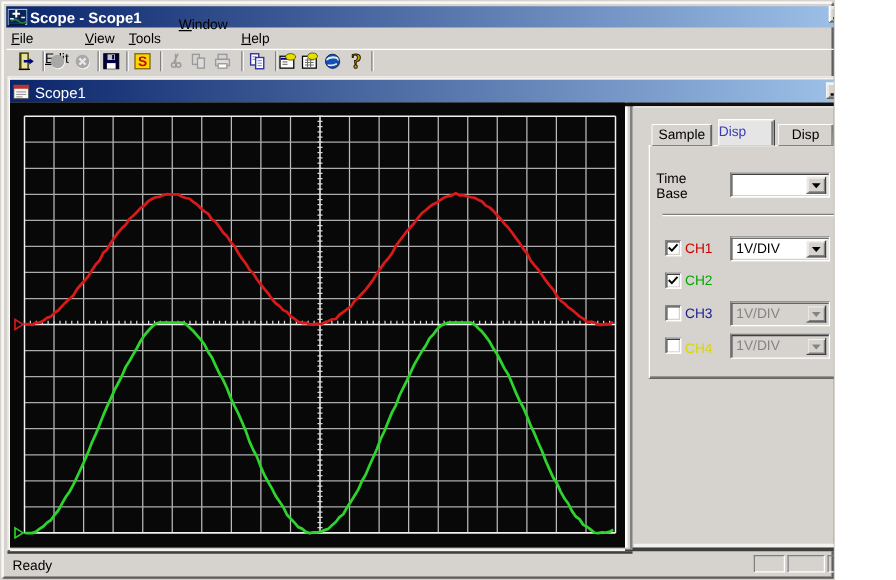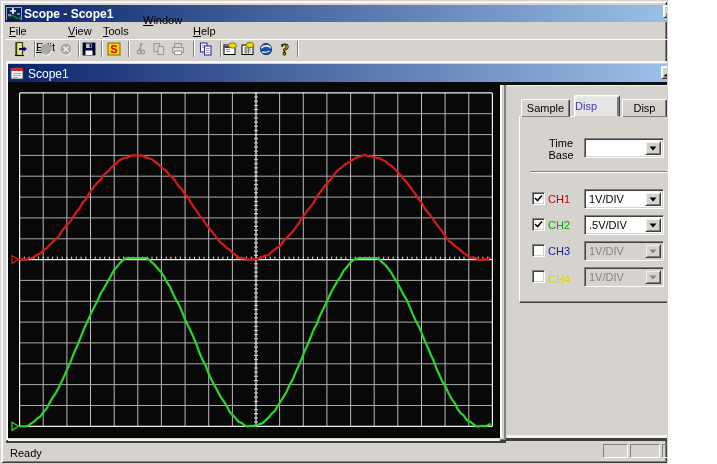--- a/index.html
+++ b/index.html
@@ -152,21 +152,21 @@
 <path d="M4.0 340.3 L10.5 344.3 L4.0 348.3 Z" fill="none" stroke="#2cd42c" stroke-width="1.3"></path>
 </svg>
 </div>
 <div style="position:absolute;left:499px;top:81px;width:2px;height:356px;background:#fff"></div>
 <div style="position:absolute;left:503px;top:81px;width:2px;height:357px;background:#808080"></div>
 
 <div style="position:absolute;left:518px;top:115px;width:161px;height:187px;background:#d6d3ce;border:1px solid;border-color:#fff #404040 #404040 #fff;box-shadow:inset -1px -1px 0 #808080"></div>
 <div style="position:absolute;left:520px;top:98px;width:49px;height:18px;background:#d6d3ce;border:1px solid;border-color:#fff #404040 #808080 #fff;box-shadow:inset -1px 0 0 #808080;border-radius:2px 2px 0 0;text-align:center;font-size:11px;line-height:17px;color:#000;z-index:2">Sample</div>
 <div style="position:absolute;left:573px;top:94px;width:46px;height:22px;background:#e5e5e5;border:1px solid;border-color:#fff #404040 #d6d3ce #fff;box-shadow:inset 1px 1px 0 #f0eee8, inset -2px 0 0 #808080;border-radius:2px 2px 0 0;text-align:left;font-size:11px;line-height:20px;color:#3c3cb4;z-index:3">Disp</div>
 <div style="position:absolute;left:621px;top:98px;width:45px;height:18px;background:#d6d3ce;border:1px solid;border-color:#fff #404040 #808080 #fff;box-shadow:inset -1px 0 0 #808080;border-radius:2px 2px 0 0;text-align:center;font-size:11px;line-height:17px;color:#000;z-index:2">Disp</div>
-<div style="position:absolute;left:542px;top:137px;width:36px;text-align:center;font-size:11px;line-height:11.5px">Time<br>Base</div>
+<div style="position:absolute;left:524px;top:137px;width:36px;text-align:left;font-size:11px;line-height:11.5px">Time<br>Base</div>
 <div style="position:absolute;left:583px;top:137px;width:80px;height:20px;border:1px solid;border-color:#808080 #fff #fff #808080;box-shadow:inset 1px 1px 0 #404040, inset -1px -1px 0 #d6d3ce;background:#fff">
 <div style="position:absolute;left:2px;top:2px;right:18px;bottom:2px;background:#fff;color:#000;font-size:11px;line-height:14px;padding-left:2px"></div>
 <div style="position:absolute;right:2px;top:2px;width:16px;height:14px;background:#d6d3ce;border:1px solid;border-color:#fff #404040 #404040 #fff;box-shadow:inset 1px 1px 0 #f0eee8, inset -1px -1px 0 #808080">
 <svg width="14" height="12" viewBox="0 0 14 12" style="display:block">
           <path d="M3.5 4.5 H10.5 L7 8.5 Z" fill="#000"></path>
         </svg>
       </div>
     </div>
 <div style="position:absolute;left:529px;top:170px;width:141px;height:0;border-top:1px solid #808080;border-bottom:1px solid #fff"></div>
 <div style="position:absolute;left:531px;top:191px;width:13px;height:13px;background:#fff;border:1px solid;border-color:#808080 #fff #fff #808080;box-shadow:inset 1px 1px 0 #404040, inset -1px -1px 0 #d6d3ce">
@@ -182,28 +182,20 @@
           <path d="M3.5 4.5 H10.5 L7 8.5 Z" fill="#000"></path>
         </svg>
       </div>
     </div>
     <div style="position:absolute;left:531px;top:217px;width:13px;height:13px;background:#fff;border:1px solid;border-color:#808080 #fff #fff #808080;box-shadow:inset 1px 1px 0 #404040, inset -1px -1px 0 #d6d3ce">
       <svg width="9" height="9" viewBox="0 0 9 9" style="position:absolute;left:1px;top:1px">
         <path d="M1 4 L3.5 6.5 L8 1.5" stroke="#000" stroke-width="1.6" fill="none"></path>
       </svg>
     </div>
     <span style="position:absolute;left:547px;top:218px;color:#00a800;font-size:11px">CH2</span>
-    <div style="position:absolute;left:583px;top:213.5px;width:80px;height:20px;border:1px solid;border-color:#808080 #fff #fff #808080;box-shadow:inset 1px 1px 0 #404040, inset -1px -1px 0 #d6d3ce;background:#fff">
-<div style="position:absolute;left:2px;top:2px;right:18px;bottom:2px;background:#fff;color:#000;font-size:11px;line-height:14px;padding-left:2px">.5V/DIV</div>
-<div style="position:absolute;right:2px;top:2px;width:16px;height:14px;background:#d6d3ce;border:1px solid;border-color:#fff #404040 #404040 #fff;box-shadow:inset 1px 1px 0 #f0eee8, inset -1px -1px 0 #808080">
-<svg width="14" height="12" viewBox="0 0 14 12" style="display:block">
-          <path d="M3.5 4.5 H10.5 L7 8.5 Z" fill="#000"></path>
-        </svg>
-      </div>
-    </div>
     <div style="position:absolute;left:531px;top:243px;width:13px;height:13px;background:#fff;border:1px solid;border-color:#808080 #fff #fff #808080;box-shadow:inset 1px 1px 0 #404040, inset -1px -1px 0 #d6d3ce"></div>
     <span style="position:absolute;left:547px;top:244px;color:#202090;font-size:11px">CH3</span>
     <div style="position:absolute;left:583px;top:239.5px;width:80px;height:20px;border:1px solid;border-color:#808080 #fff #fff #808080;box-shadow:inset 1px 1px 0 #404040, inset -1px -1px 0 #d6d3ce;background:#d6d3ce">
 <div style="position:absolute;left:2px;top:2px;right:18px;bottom:2px;background:#d6d3ce;color:#848484;font-size:11px;line-height:14px;padding-left:2px">1V/DIV</div>
 <div style="position:absolute;right:2px;top:2px;width:16px;height:14px;background:#d6d3ce;border:1px solid;border-color:#d6d3ce #404040 #404040 #d6d3ce;box-shadow:inset 1px 1px 0 #f0eee8, inset -1px -1px 0 #808080">
 <svg width="14" height="12" viewBox="0 0 14 12" style="display:block">
           <path d="M3.5 4.5 H10.5 L7 8.5 Z" fill="#848484"></path>
         </svg>
       </div>
     </div>

